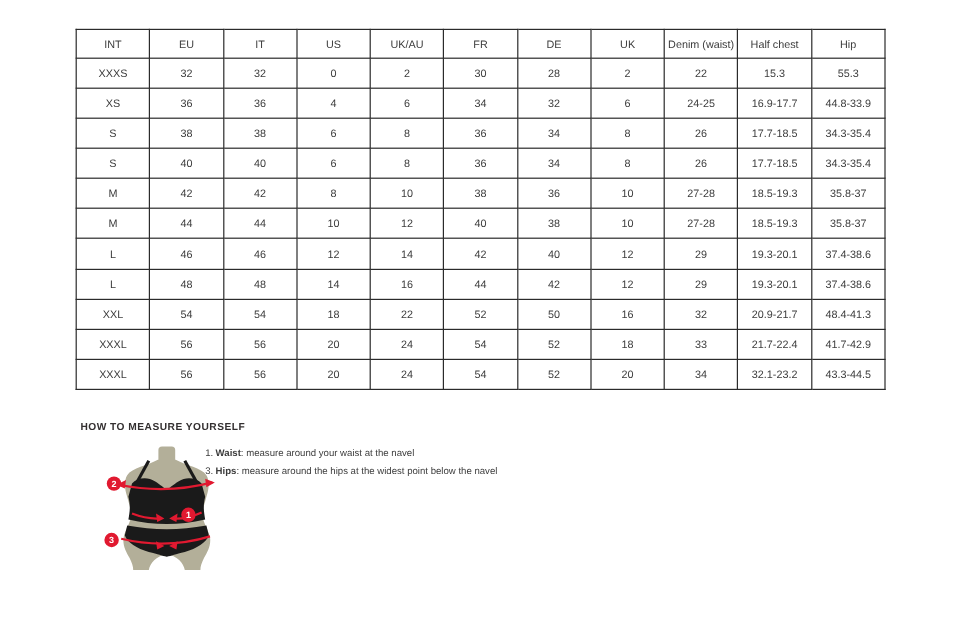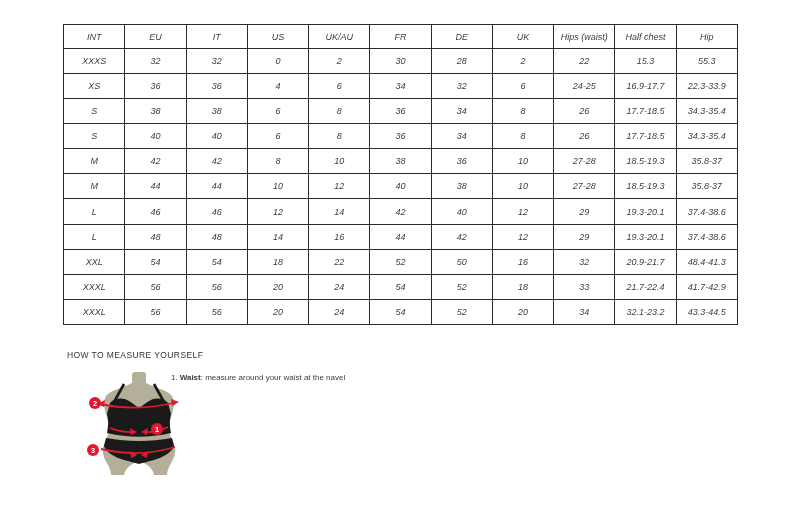--- a/index.html
+++ b/index.html
@@ -3,33 +3,33 @@
 <meta charset="utf-8">
 <style>
   * { margin: 0; padding: 0; box-sizing: border-box; }
   html, body { width: 798px; height: 519px; background: #ffffff; overflow: hidden; }
   body { font-family: "Liberation Sans", sans-serif; color: #3a3a3a; position: relative; }
 
   .size-table {
     position: absolute; left: 63px; top: 24px;
     width: 675px; height: 301px;
     border-collapse: collapse; table-layout: fixed;
-    font-size: 9px; color: #3c3c3c; font-style: italic;
+    font-size: 9px; color: #3c3c3c;
   }
   .size-table th, .size-table td {
     border: 1px solid #2b2b2b;
     text-align: center; vertical-align: middle;
     font-weight: normal; padding: 0;
     white-space: nowrap; overflow: hidden;
   }
   .size-table thead tr { height: 24px; }
 
   .measure-heading {
     position: absolute; left: 67px; top: 350px;
-    font-size: 8.5px; font-weight: normal; letter-spacing: 0.4px;
+    font-size: 8.5px; font-weight: bold; letter-spacing: 0.4px;
     color: #343031;
     text-align: center;
   }
 
   .measure-list {
     position: absolute; left: 171px; top: 374px;
     list-style: none;
     display: flex; flex-direction: column; gap: 6.5px;
     font-size: 8px; line-height: 1.05; color: #3c3c3c;
   }
@@ -46,21 +46,21 @@
   <thead>
     <tr>
         <th>INT</th>
         <th>EU</th>
         <th>IT</th>
         <th>US</th>
         <th>UK/AU</th>
         <th>FR</th>
         <th>DE</th>
         <th>UK</th>
-        <th>Hips (waist)</th>
+        <th>Denim (waist)</th>
         <th>Half chest</th>
         <th>Hip</th>
       </tr>
   </thead>
   <tbody>
       <tr>
         <td>XXXS</td>
         <td>32</td>
         <td>32</td>
         <td>0</td>
@@ -76,21 +76,21 @@
         <td>XS</td>
         <td>36</td>
         <td>36</td>
         <td>4</td>
         <td>6</td>
         <td>34</td>
         <td>32</td>
         <td>6</td>
         <td>24-25</td>
         <td>16.9-17.7</td>
-        <td>22.3-33.9</td>
+        <td>44.8-33.9</td>
       </tr>
       <tr>
         <td>S</td>
         <td>38</td>
         <td>38</td>
         <td>6</td>
         <td>8</td>
         <td>36</td>
         <td>34</td>
         <td>8</td>
@@ -282,13 +282,14 @@
     </g>
     <g>
       <circle cx="8" cy="81" r="6" fill="#e11930"></circle>
       <text x="8" y="83.7" text-anchor="middle" font-size="7.5" font-weight="bold" fill="#ffffff" font-family="Liberation Sans, sans-serif">3</text>
     </g>
   </svg>
 </div>
 
 <ol class="measure-list">
     <li><span class="num">1.</span><span class="lbl">Waist</span><span>: measure around your waist at the navel</span></li>
+    <li><span class="num">3.</span><span class="lbl">Hips</span><span>: measure around the hips at the widest point below the navel</span></li>
   </ol>
 
 </body></html>

